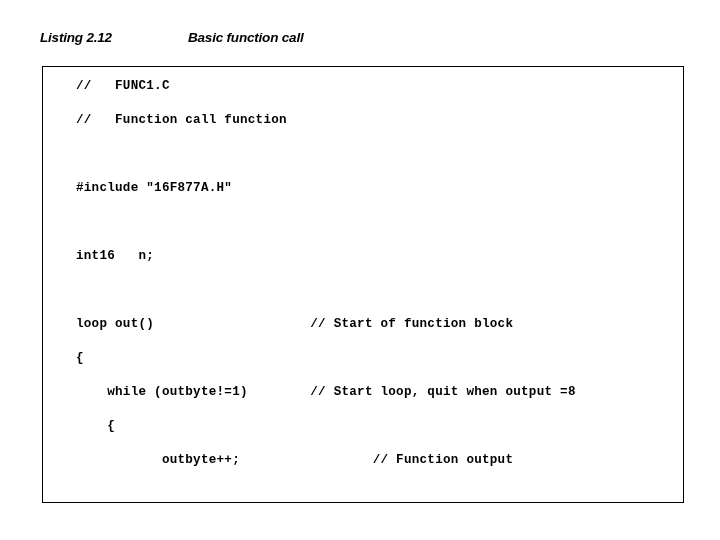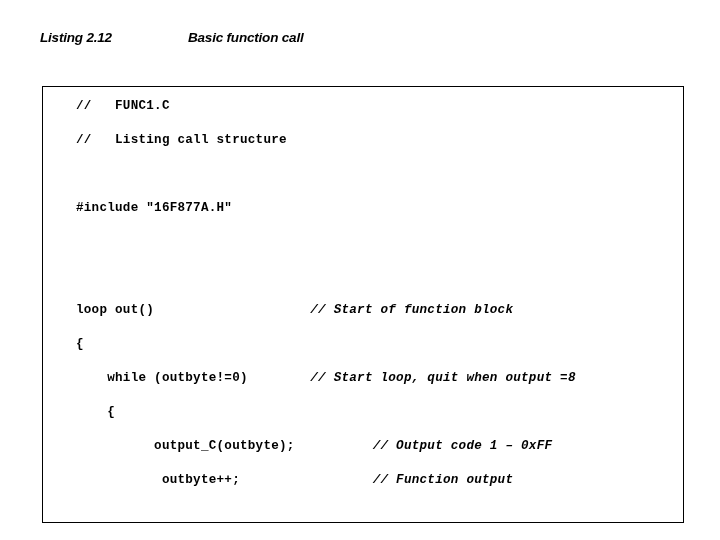--- a/index.html
+++ b/index.html
@@ -48,21 +48,20 @@
   
   .code-box {
     position: absolute;
     left: 42px;
     top: 66px;
     width: 642px;
     height: 437px;
     border: 1.6px solid #000000;
     box-sizing: border-box;
     background: #ffffff;
-    margin-top: 20px;
   }
 
   .code-listing {
     position: absolute;
     left: 33px;   
     top: 11px;
     margin: 0;
     padding: 0;
     font-family: "Liberation Mono", "DejaVu Sans Mono", monospace;
     font-weight: bold;
@@ -80,44 +79,43 @@
     white-space: pre;
   }
   .code-line.blank {
     height: 17px;
   }
   .code-line .code-text {
     white-space: pre;
   }
   .code-line .code-comment {
     white-space: pre;
-    font-style: italic;
   }
 </style>
 </head>
 <body>
 
 <div id="page">
 
   <div class="header">
     <span class="listing-label">Listing 2.12</span><span class="listing-title">Basic function call</span>
   </div>
 
   <div class="code-box">
     <pre class="code-listing" id="code-listing"><span class="code-line"><span class="code-text">//   FUNC1.C</span></span>
-<span class="code-line"><span class="code-text">//   Listing call structure</span></span>
+<span class="code-line"><span class="code-text">//   Function call function</span></span>
 <span class="code-line blank"><span class="code-text">&nbsp;</span></span>
 <span class="code-line"><span class="code-text">#include "16F877A.H"</span></span>
 <span class="code-line blank"><span class="code-text">&nbsp;</span></span>
+<span class="code-line"><span class="code-text">int16   n;</span></span>
 <span class="code-line blank"><span class="code-text">&nbsp;</span></span>
 <span class="code-line"><span class="code-text">loop out()                    </span><span class="code-comment">// Start of function block</span></span>
 <span class="code-line"><span class="code-text">{</span></span>
-<span class="code-line"><span class="code-text">    while (outbyte!=0)        </span><span class="code-comment">// Start loop, quit when output =8</span></span>
+<span class="code-line"><span class="code-text">    while (outbyte!=1)        </span><span class="code-comment">// Start loop, quit when output =8</span></span>
 <span class="code-line"><span class="code-text">    {</span></span>
-<span class="code-line"><span class="code-text">          output_C(outbyte);          </span><span class="code-comment">// Output code 1 – 0xFF</span></span>
 <span class="code-line"><span class="code-text">           outbyte++;                 </span><span class="code-comment">// Function output</span></span>
 
 
 
 
 
 
 
 
 

